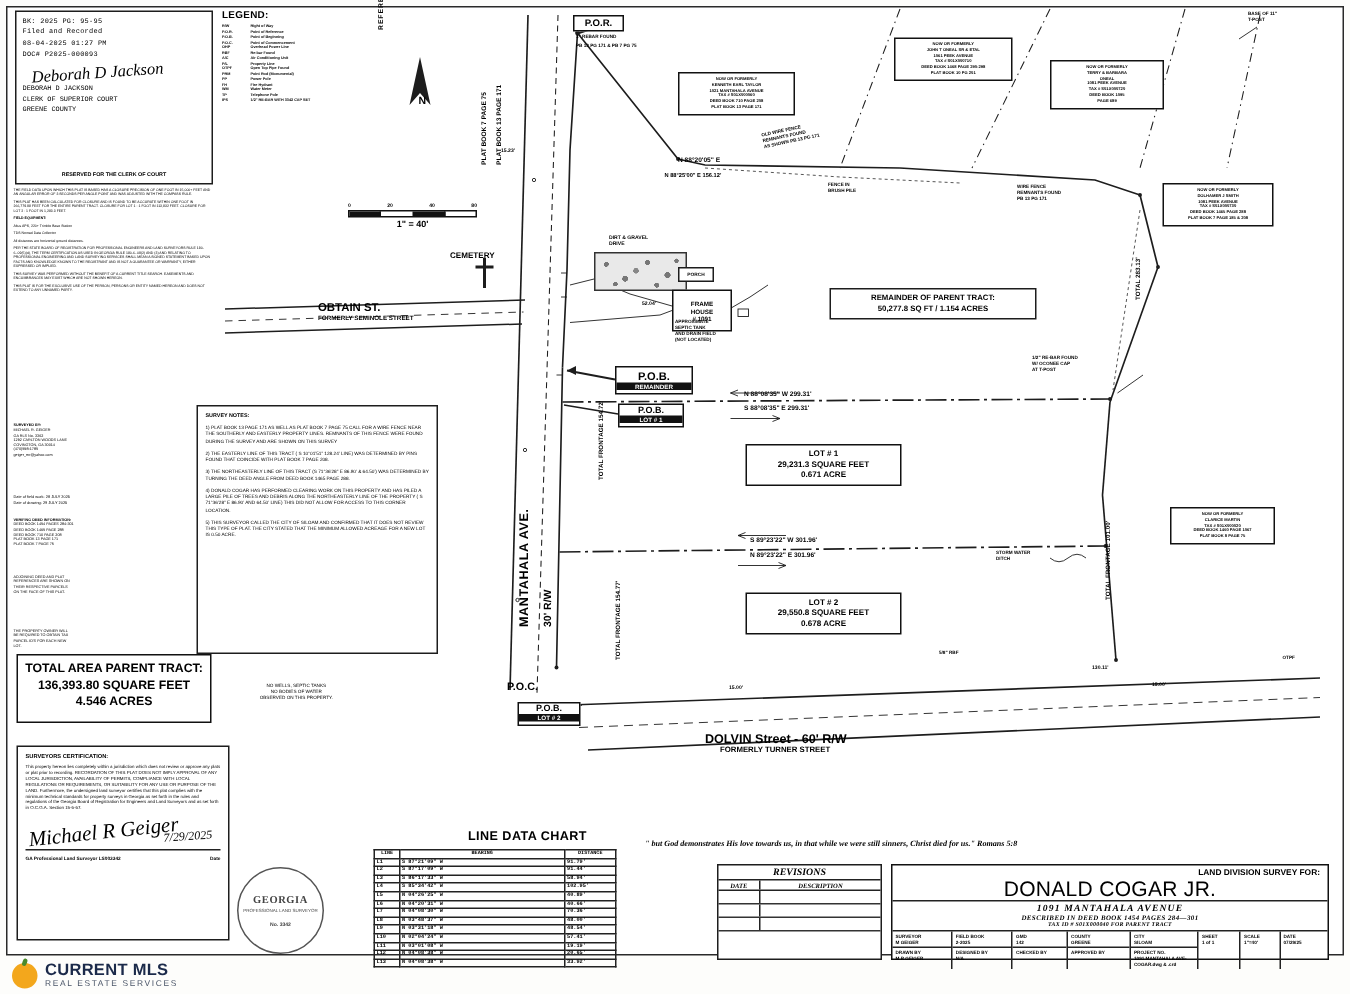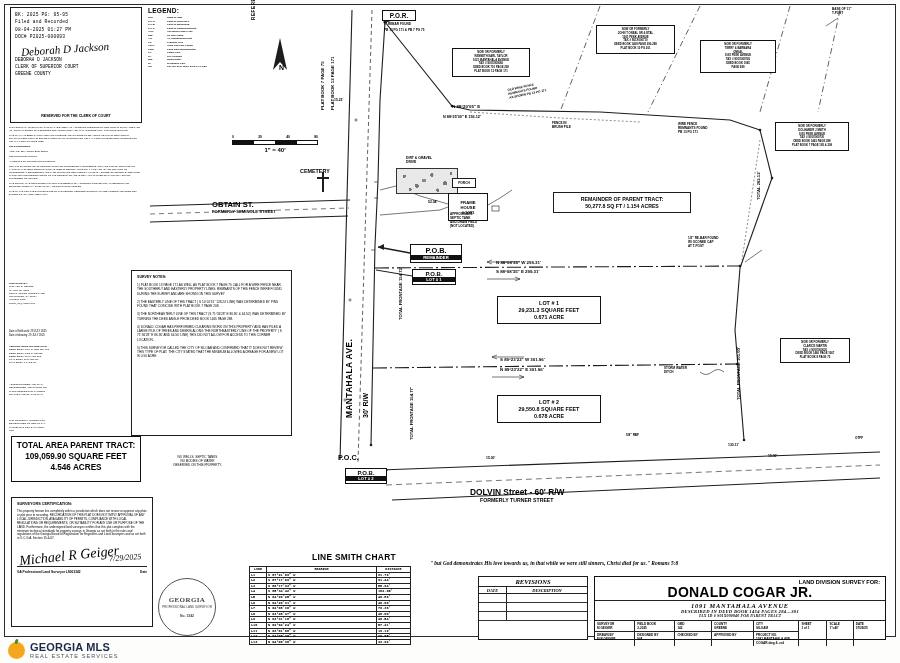--- a/index.html
+++ b/index.html
@@ -235,21 +235,21 @@
   }
   #revisions .rsub span:first-child { width: 28px; border-right: .8px solid #222; }
   #revisions .rsub span:last-child { flex: 1; }
   #revisions .rrow { display: flex; height: 9px; border-bottom: .6px solid #333; }
   #revisions .rrow span:first-child { width: 28px; border-right: .8px solid #222; }
   #revisions .rrow span:last-child { flex: 1; }
 
   
   #titleblock { left: 594px; top: 576px; width: 292px; height: 64px; border: 1.2px solid #111; }
   #tb-for { text-align: right; font-size: 5.6px; font-weight: bold; padding: 1.5px 5px 0 0; }
-  #tb-name { text-align: center; font-size: 14px; font-weight: bold; letter-spacing: .2px; line-height: 15px; }
+  #tb-name { text-align: center; font-size: 14px; font-weight: normal; letter-spacing: .2px; line-height: 15px; }
   #tb-desc { border-top: .8px solid #222; border-bottom: .8px solid #222; padding: 1.5px 0; text-align: center; }
   #tb-desc div { font-family: "Liberation Serif", serif; font-style: italic; font-weight: bold; }
   #tb-desc .d1 { font-size: 6.4px; letter-spacing: .8px; }
   #tb-desc .d2 { font-size: 4.6px; letter-spacing: .3px; }
   #tb-desc .d3 { font-size: 3.9px; letter-spacing: .2px; }
   #tb-grid { display: flex; }
   #tb-grid .col { border-right: .7px solid #222; }
   #tb-grid .col:last-child { border-right: none; }
   #tb-grid .cell { border-bottom: .7px solid #222; padding: 1px 2px; }
   #tb-grid .cell:last-child { border-bottom: none; }
@@ -422,21 +422,21 @@
 
   <div id="prop-owner">
     <div>THE PROPERTY OWNER WILL</div>
     <div>BE REQUIRED TO OBTAIN TAX</div>
     <div>PARCEL ID'S FOR EACH NEW</div>
     <div>LOT.</div>
   </div>
 
   <div class="box" id="total-area">
     <div class="l1">TOTAL AREA PARENT TRACT:</div>
-    <div class="l2">109,059.90 SQUARE FEET</div>
+    <div class="l2">136,393.80 SQUARE FEET</div>
     <div class="l3">4.546 ACRES</div>
   </div>
 
   <div id="well-note">
     <div>NO WELLS, SEPTIC TANKS</div>
     <div>NO BODIES OF WATER</div>
     <div>OBSERVED ON THIS PROPERTY.</div>
   </div>
 
   <div class="box" id="cert">
@@ -692,21 +692,21 @@
     <div>PLAT BOOK 7 PAGE 185 &amp; 208</div>
   </div>
   <div class="box adj" id="adj-clarice">
     <div>NOW OR FORMERLY</div>
     <div>CLARICE MARTIN</div>
     <div>TAX # S01X000020</div>
     <div>DEED BOOK 1460 PAGE 1067</div>
     <div>PLAT BOOK 8 PAGE 75</div>
   </div>
 
-  <div id="ldc-title">LINE SMITH CHART</div>
+  <div id="ldc-title">LINE DATA CHART</div>
   <div id="ldc">
     <table>
       <tbody>
           <tr>
         <th>LINE</th>
         <th>BEARING</th>
         <th>DISTANCE</th>
       </tr>
       <tr>
             <td class="ln">L1</td>
@@ -881,18 +881,18 @@
 
   <div id="seal">
     <div class="g">GEORGIA</div>
     <div class="s">PROFESSIONAL LAND SURVEYOR</div>
     <div class="n">No. 3342</div>
   </div>
 
   <div id="mls">
     <div class="peach"></div>
     <div class="txt">
-      <div class="a">GEORGIA MLS</div>
+      <div class="a">CURRENT MLS</div>
       <div class="b">REAL ESTATE SERVICES</div>
     </div>
   </div>
 
 </div>
 
 </body></html>

